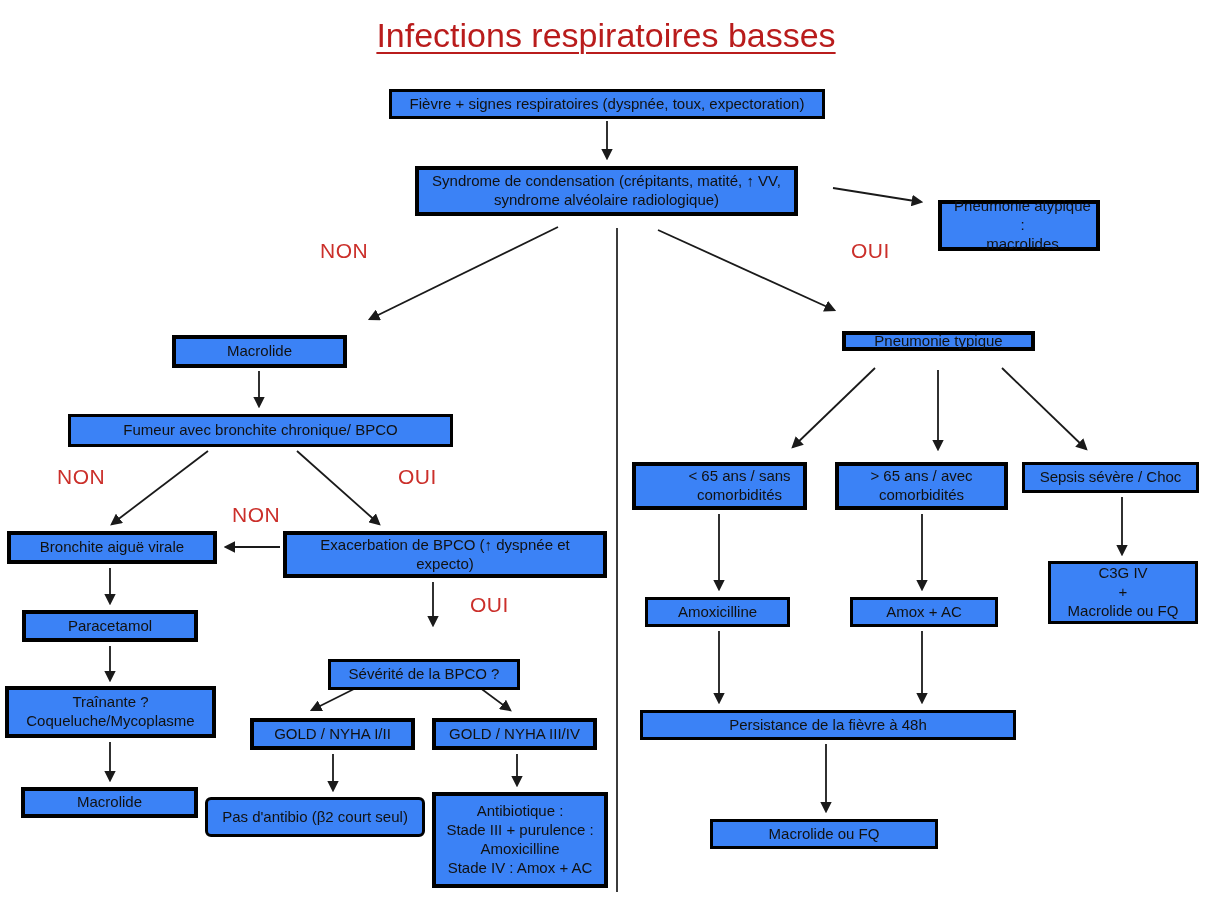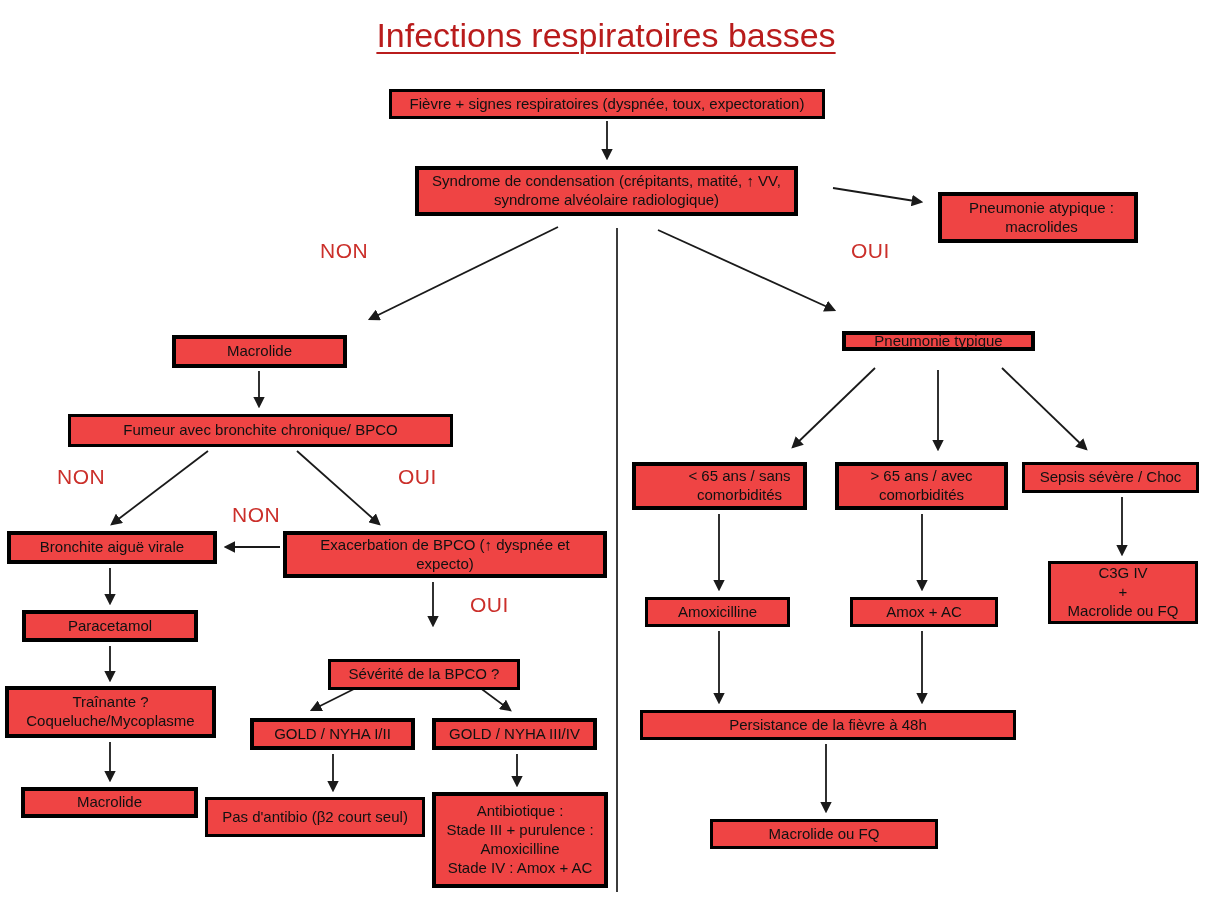--- a/index.html
+++ b/index.html
@@ -7,21 +7,21 @@
     width:1212px;height:907px;position:relative;overflow:hidden;
     font-family:"Liberation Sans","DejaVu Sans",sans-serif;color:#111;
   }
   .canvas{position:absolute;inset:0;background:#fff;}
   .page-title{
     position:absolute;top:16px;left:0;width:100%;text-align:center;
     font-size:34px;font-weight:400;color:#b91c1c;
     text-decoration:underline;text-decoration-thickness:2px;text-underline-offset:5px;
   }
   .node{
-    position:absolute;box-sizing:border-box;background:#ef4444;
+    position:absolute;box-sizing:border-box;background:#3b82f6;
     border-style:solid;border-color:#000;
     display:flex;align-items:center;justify-content:center;text-align:center;
     font-size:15px;line-height:1.26;white-space:pre-line;padding:1px 4px;
   }
   .decision-label{
     position:absolute;font-size:21px;font-weight:400;letter-spacing:0.5px;
   }
   svg.lines{position:absolute;left:0;top:0;pointer-events:none;}
 </style>
 </head>
@@ -59,35 +59,35 @@
       <line x1="1122" y1="497" x2="1122" y2="554" stroke="#1a1a1a" stroke-width="1.8" marker-end="url(#ah)"></line>
       <line x1="719" y1="631" x2="719" y2="702" stroke="#1a1a1a" stroke-width="1.8" marker-end="url(#ah)"></line>
       <line x1="922" y1="631" x2="922" y2="702" stroke="#1a1a1a" stroke-width="1.8" marker-end="url(#ah)"></line>
       <line x1="826" y1="744" x2="826" y2="811" stroke="#1a1a1a" stroke-width="1.8" marker-end="url(#ah)"></line>
       <line x1="617" y1="228" x2="617" y2="892" stroke="#3c3c3c" stroke-width="2"></line>
     </svg>
   <div>
       <div class="node" style="left: 389px; top: 89px; width: 436px; height: 30px; border-width: 3px; border-color: rgb(0, 0, 0);">Fièvre + signes respiratoires (dyspnée, toux, expectoration)</div>
       <div class="node" style="left: 415px; top: 166px; width: 383px; height: 50px; border-width: 4px; border-color: rgb(0, 0, 0);">Syndrome de condensation (crépitants, matité, ↑ VV,
 syndrome alvéolaire radiologique)</div>
-      <div class="node" style="left: 938px; top: 192px; width: 200px; height: 51px; border-width: 4px; border-color: rgb(0, 0, 0); padding-left: 11px;">Pneumonie atypique :
+      <div class="node" style="left: 938px; top: 200px; width: 162px; height: 51px; border-width: 4px; border-color: rgb(0, 0, 0); padding-left: 11px;">Pneumonie atypique :
 macrolides</div>
       <div class="node" style="left: 172px; top: 335px; width: 175px; height: 33px; border-width: 4px; border-color: rgb(0, 0, 0);">Macrolide</div>
       <div class="node" style="left: 68px; top: 414px; width: 385px; height: 33px; border-width: 3px; border-color: rgb(0, 0, 0);">Fumeur avec bronchite chronique/ BPCO</div>
       <div class="node" style="left: 7px; top: 531px; width: 210px; height: 33px; border-width: 4px; border-color: rgb(0, 0, 0);">Bronchite aiguë virale</div>
       <div class="node" style="left: 283px; top: 531px; width: 324px; height: 47px; border-width: 4px; border-color: rgb(0, 0, 0);">Exacerbation de BPCO (↑ dyspnée et
 expecto)</div>
       <div class="node" style="left: 22px; top: 610px; width: 176px; height: 32px; border-width: 4px; border-color: rgb(0, 0, 0);">Paracetamol</div>
       <div class="node" style="left: 328px; top: 632px; width: 192px; height: 31px; border-width: 3px; border-color: rgb(0, 0, 0); margin-top: 27px;">Sévérité de la BPCO ?</div>
       <div class="node" style="left: 5px; top: 686px; width: 211px; height: 52px; border-width: 4px; border-color: rgb(0, 0, 0);">Traînante ?
 Coqueluche/Mycoplasme</div>
       <div class="node" style="left: 250px; top: 718px; width: 165px; height: 32px; border-width: 4px; border-color: rgb(0, 0, 0);">GOLD / NYHA I/II</div>
       <div class="node" style="left: 432px; top: 718px; width: 165px; height: 32px; border-width: 4px; border-color: rgb(0, 0, 0);">GOLD / NYHA III/IV</div>
       <div class="node" style="left: 21px; top: 787px; width: 177px; height: 31px; border-width: 4px; border-color: rgb(0, 0, 0);">Macrolide</div>
-      <div class="node" style="left: 205px; top: 797px; width: 220px; height: 40px; border-width: 3px; border-color: rgb(0, 0, 0);">Pas d'antibio (β2 court seul)</div>
+      <div class="node" style="left: 205px; top: 797px; width: 220px; height: 40px; border-width: 3px; border-color: rgb(0, 0, 0); border-radius: 6px;">Pas d'antibio (β2 court seul)</div>
       <div class="node" style="left: 432px; top: 792px; width: 176px; height: 96px; border-width: 4px; border-color: rgb(0, 0, 0);">Antibiotique :
 Stade III + purulence :
 Amoxicilline
 Stade IV : Amox + AC</div>
       <div class="node" style="left: 842px; top: 331px; width: 193px; height: 20px; border-width: 4px; border-color: rgb(0, 0, 0);">Pneumonie typique</div>
       <div class="node" style="left: 632px; top: 462px; width: 175px; height: 48px; border-width: 4px; border-color: rgb(0, 0, 0); padding-left: 44px;">&lt; 65 ans / sans
 comorbidités</div>
       <div class="node" style="left: 835px; top: 462px; width: 173px; height: 48px; border-width: 4px; border-color: rgb(0, 0, 0);">&gt; 65 ans / avec
 comorbidités</div>
       <div class="node" style="left: 1022px; top: 462px; width: 177px; height: 31px; border-width: 3px; border-color: rgb(0, 0, 0);">Sepsis sévère / Choc</div>

